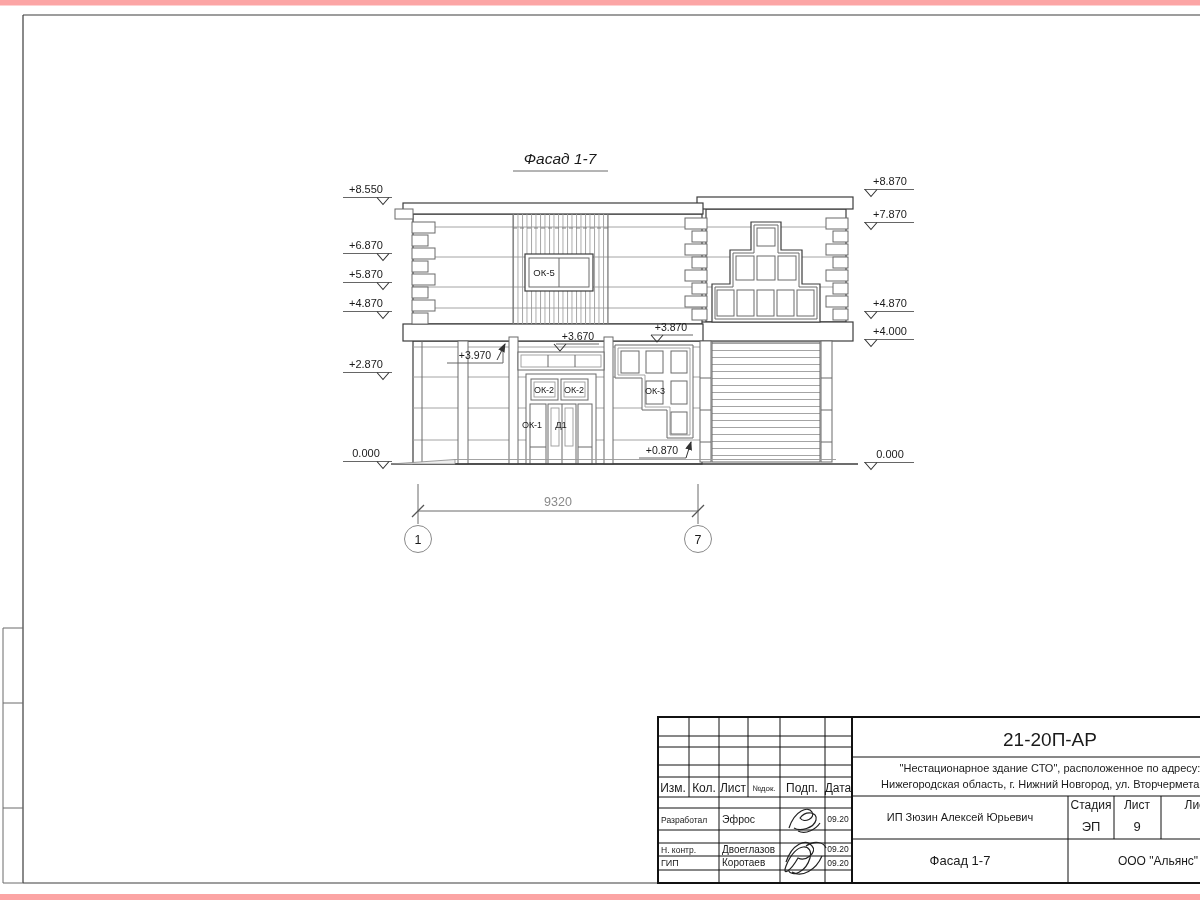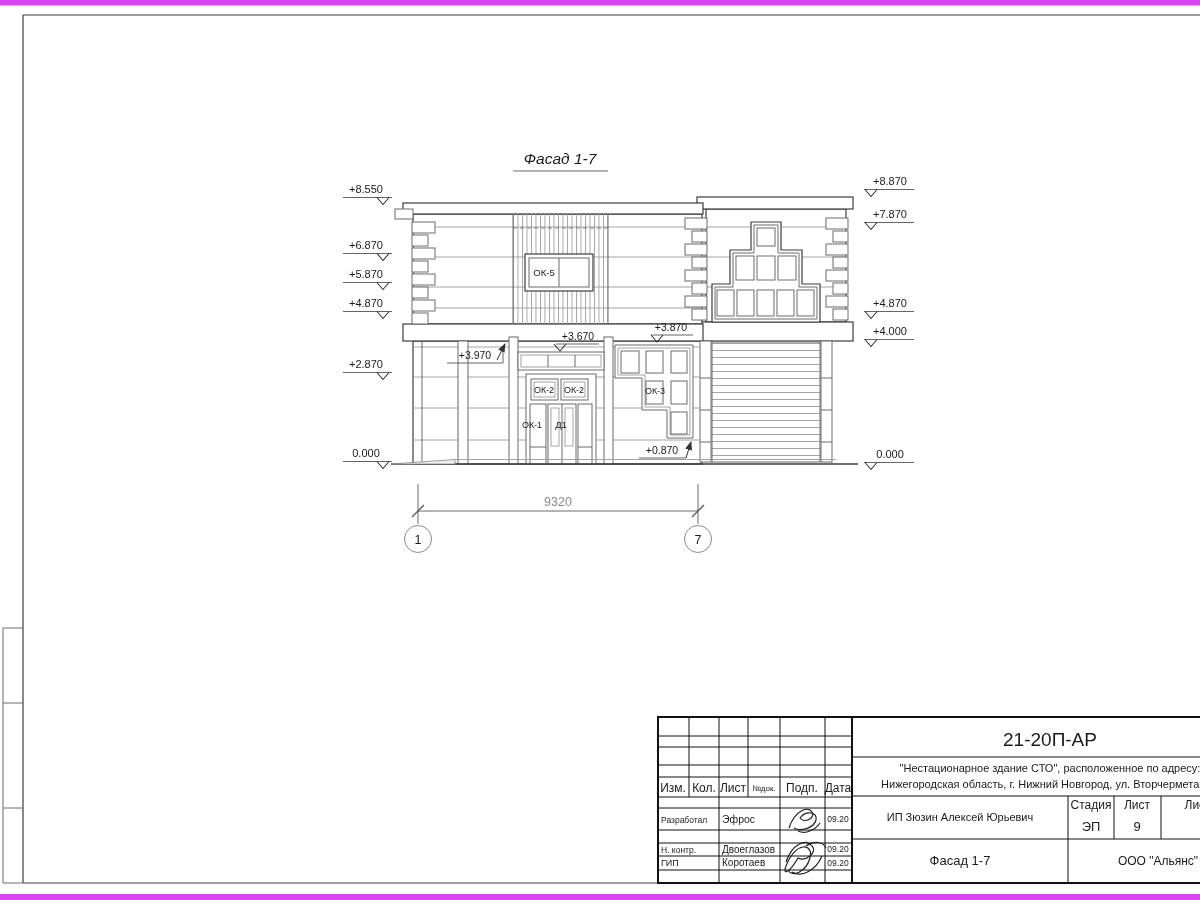--- a/index.html
+++ b/index.html
@@ -1,16 +1,16 @@
 <!DOCTYPE html>
 <html><head>
 <meta charset="utf-8">
 <style>
   html,body{margin:0;padding:0;background:#cfcfcf;}
-  .page{position:relative;width:1200px;height:900px;overflow:hidden;background:#d946ef;}
+  .page{position:relative;width:1200px;height:900px;overflow:hidden;background:#fca5a5;}
   svg{position:absolute;left:0;top:0;}
   .t{font-family:"Liberation Sans",sans-serif;fill:#1a1a1a;}
   .tg{font-family:"Liberation Sans",sans-serif;fill:#8a8a8a;}
   .ital{font-style:italic;}
   .thin{stroke:#9a9a9a;stroke-width:0.9;fill:none;}
   .med{stroke:#6a6a6a;stroke-width:1;fill:none;}
   .dark{stroke:#3c3c3c;stroke-width:1.2;fill:none;}
   .wfill{fill:#ffffff;}
   .shelf{stroke:#666;stroke-width:1;}
   .varr{stroke:#333;stroke-width:1.1;fill:none;}

